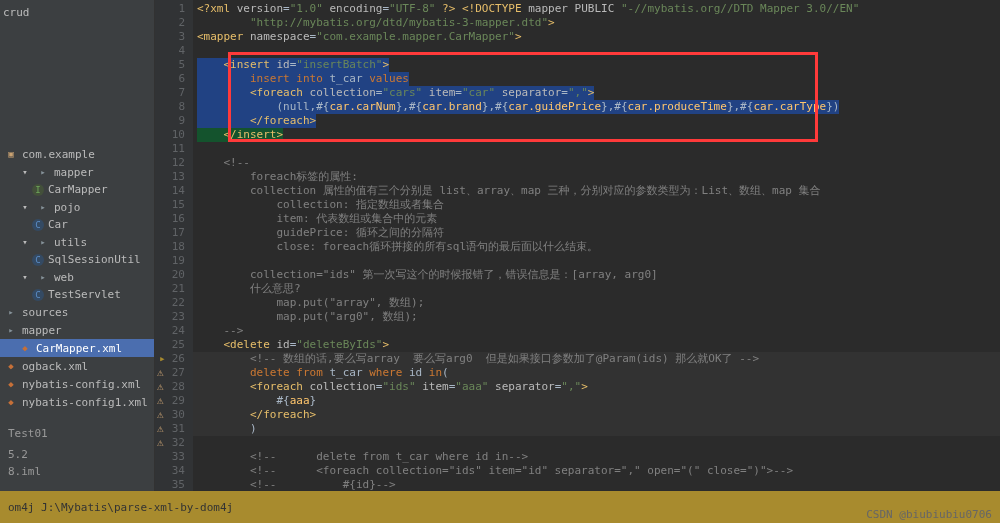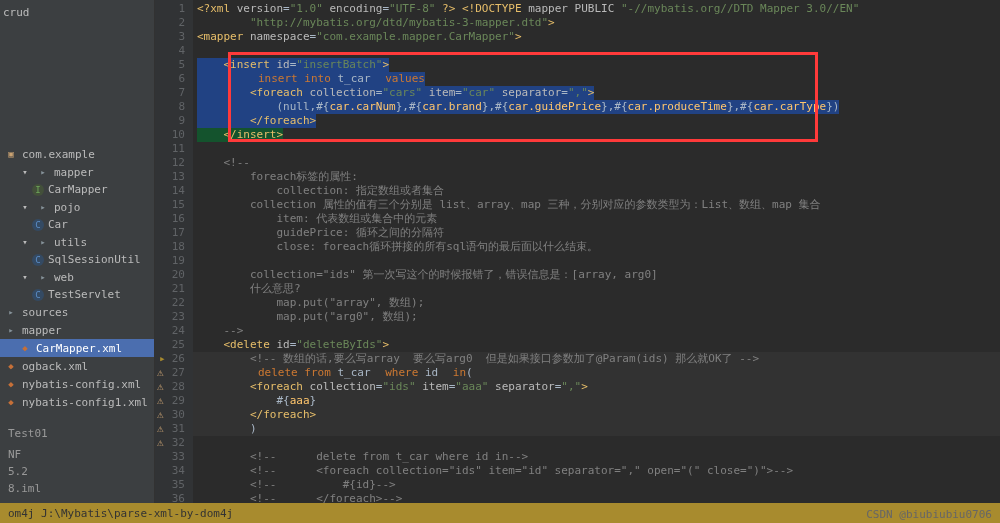--- a/index.html
+++ b/index.html
@@ -10,32 +10,32 @@
 .tree-item { display:flex; align-items:center; padding:2px 4px; font-size:11px; color:#bbb; white-space:nowrap; overflow:hidden; }
 .tree-item.active { background:#4b6eaf; color:#fff; }
 .ic { width:14px; height:14px; margin-right:4px; display:inline-flex; align-items:center; justify-content:center; font-size:9px; }
 .ic-pkg { color:#c9a272; }
 .ic-folder { color:#87939a; }
 .ic-iface { color:#6fa85a; background:#43503a; border-radius:50%; width:12px; height:12px; }
 .ic-class { color:#5b8dc7; background:#344a63; border-radius:50%; width:12px; height:12px; }
 .ic-xml { color:#c67038; }
 .tab-sec { padding-top:14px; }
 .tab-label { padding:2px 8px; font-size:11px; color:#999; }
-.status-bar { position:absolute; bottom:0; left:0; right:0; height:20px; background:#a88b2e; color:#333; font-size:11px; display:flex; align-items:center; padding:0 8px; }
+.status-bar { position:absolute; bottom:0; left:0; right:0; height:32px; background:#a88b2e; color:#333; font-size:11px; display:flex; align-items:center; padding:0 8px; }
 .editor { position:absolute; left:155px; right:0; top:0; bottom:20px; display:flex; background:#2b2b2b; }
 .gutter { width:38px; background:#313335; text-align:right; padding-right:8px; color:#606366; font-size:11px; line-height:14px; padding-top:2px; }
 .gutter .ln { height:14px; position:relative; }
 .gutter .arrow { color:#a88b2e; position:absolute; left:4px; }
 .code { flex:1; position:relative; padding-top:2px; }
 .line { height:14px; line-height:14px; white-space:pre; font-size:11px; position:relative; padding-left:4px; }
 .hl-bg { background:#323232; }
 .c-tag { color:#e8bf6a; }
 .c-attr { color:#bababa; }
 .c-str { color:#6a8759; }
-.c-kw { color:#cc7832;margin-left:8px; }
+.c-kw { color:#cc7832; }
 .c-fn { color:#ffc66d; }
 .c-cmt { color:#808080; }
 .c-txt { color:#a9b7c6; }
 .redbox { position:absolute; border:3px solid #ff3a3a; pointer-events:none; z-index:5; }
 .watermark { position:absolute; right:8px; bottom:2px; color:#666; font-size:11px; }
 </style>
 </head>
 <body>
 
 <div class="sidebar">
@@ -102,21 +102,20 @@
         <span>nybatis-config.xml</span>
       </div>
       <div class="tree-item" style="padding-left: 4px;">
         <span class="ic ic-xml">◆</span>
         <span>nybatis-config1.xml</span>
       </div>
     </div>
   <div class="tab-sec" id="sec2">
       <div class="tab-label">Test01</div>
       <div class="tab-label"></div>
-      <div class="tab-label">NF</div>
       <div class="tab-label">5.2</div>
       <div class="tab-label">8.iml</div>
     </div>
 </div>
 
 <div class="editor">
   <div class="gutter" id="gutter">
       <div class="ln">1</div>
       <div class="ln">2</div>
       <div class="ln">3</div>
@@ -163,22 +162,22 @@
       <div class="line"></div>
       <div class="line"><span style="background:#214283;display:inline-block">    <span class="c-tag">&lt;insert</span> <span class="c-attr">id</span>=<span class="c-str">"insertBatch"</span><span class="c-tag">&gt;</span></span></div>
       <div class="line"><span style="background:#214283;display:inline-block">        <span class="c-kw">insert into</span> <span class="c-txt">t_car</span> <span class="c-kw">values</span></span></div>
       <div class="line"><span style="background:#214283;display:inline-block">        <span class="c-tag">&lt;foreach</span> <span class="c-attr">collection</span>=<span class="c-str">"cars"</span> <span class="c-attr">item</span>=<span class="c-str">"car"</span> <span class="c-attr">separator</span>=<span class="c-str">","</span><span class="c-tag">&gt;</span></span></div>
       <div class="line"><span style="background:#214283;display:inline-block">            <span class="c-txt">(null,#{</span><span class="c-fn">car.carNum</span><span class="c-txt">},#{</span><span class="c-fn">car.brand</span><span class="c-txt">},#{</span><span class="c-fn">car.guidePrice</span><span class="c-txt">},#{</span><span class="c-fn">car.produceTime</span><span class="c-txt">},#{</span><span class="c-fn">car.carType</span><span class="c-txt">})</span></span></div>
       <div class="line"><span style="background:#214283;display:inline-block">        <span class="c-tag">&lt;/foreach&gt;</span></span></div>
       <div class="line"><span style="background:#14532d;display:inline-block">    <span class="c-tag">&lt;/insert&gt;</span></span></div>
       <div class="line"></div>
       <div class="line">    <span class="c-cmt">&lt;!--</span></div>
       <div class="line">        <span class="c-cmt">foreach标签的属性:</span></div>
+      <div class="line">        <span class="c-cmt">collection 属性的值有三个分别是 list、array、map 三种，分别对应的参数类型为：List、数组、map 集合</span></div>
       <div class="line">            <span class="c-cmt">collection: 指定数组或者集合</span></div>
-      <div class="line">        <span class="c-cmt">collection 属性的值有三个分别是 list、array、map 三种，分别对应的参数类型为：List、数组、map 集合</span></div>
       <div class="line">            <span class="c-cmt">item: 代表数组或集合中的元素</span></div>
       <div class="line">            <span class="c-cmt">guidePrice: 循环之间的分隔符</span></div>
       <div class="line">            <span class="c-cmt">close: foreach循环拼接的所有sql语句的最后面以什么结束。</span></div>
       <div class="line"></div>
       <div class="line">        <span class="c-cmt">collection="ids" 第一次写这个的时候报错了，错误信息是：[array, arg0]</span></div>
       <div class="line">        <span class="c-cmt">什么意思?</span></div>
       <div class="line">            <span class="c-cmt">map.put("array", 数组);</span></div>
       <div class="line">            <span class="c-cmt">map.put("arg0", 数组);</span></div>
       <div class="line">    <span class="c-cmt">--&gt;</span></div>
       <div class="line">    <span class="c-tag">&lt;delete</span> <span class="c-attr">id</span>=<span class="c-str">"deleteByIds"</span><span class="c-tag">&gt;</span></div>

